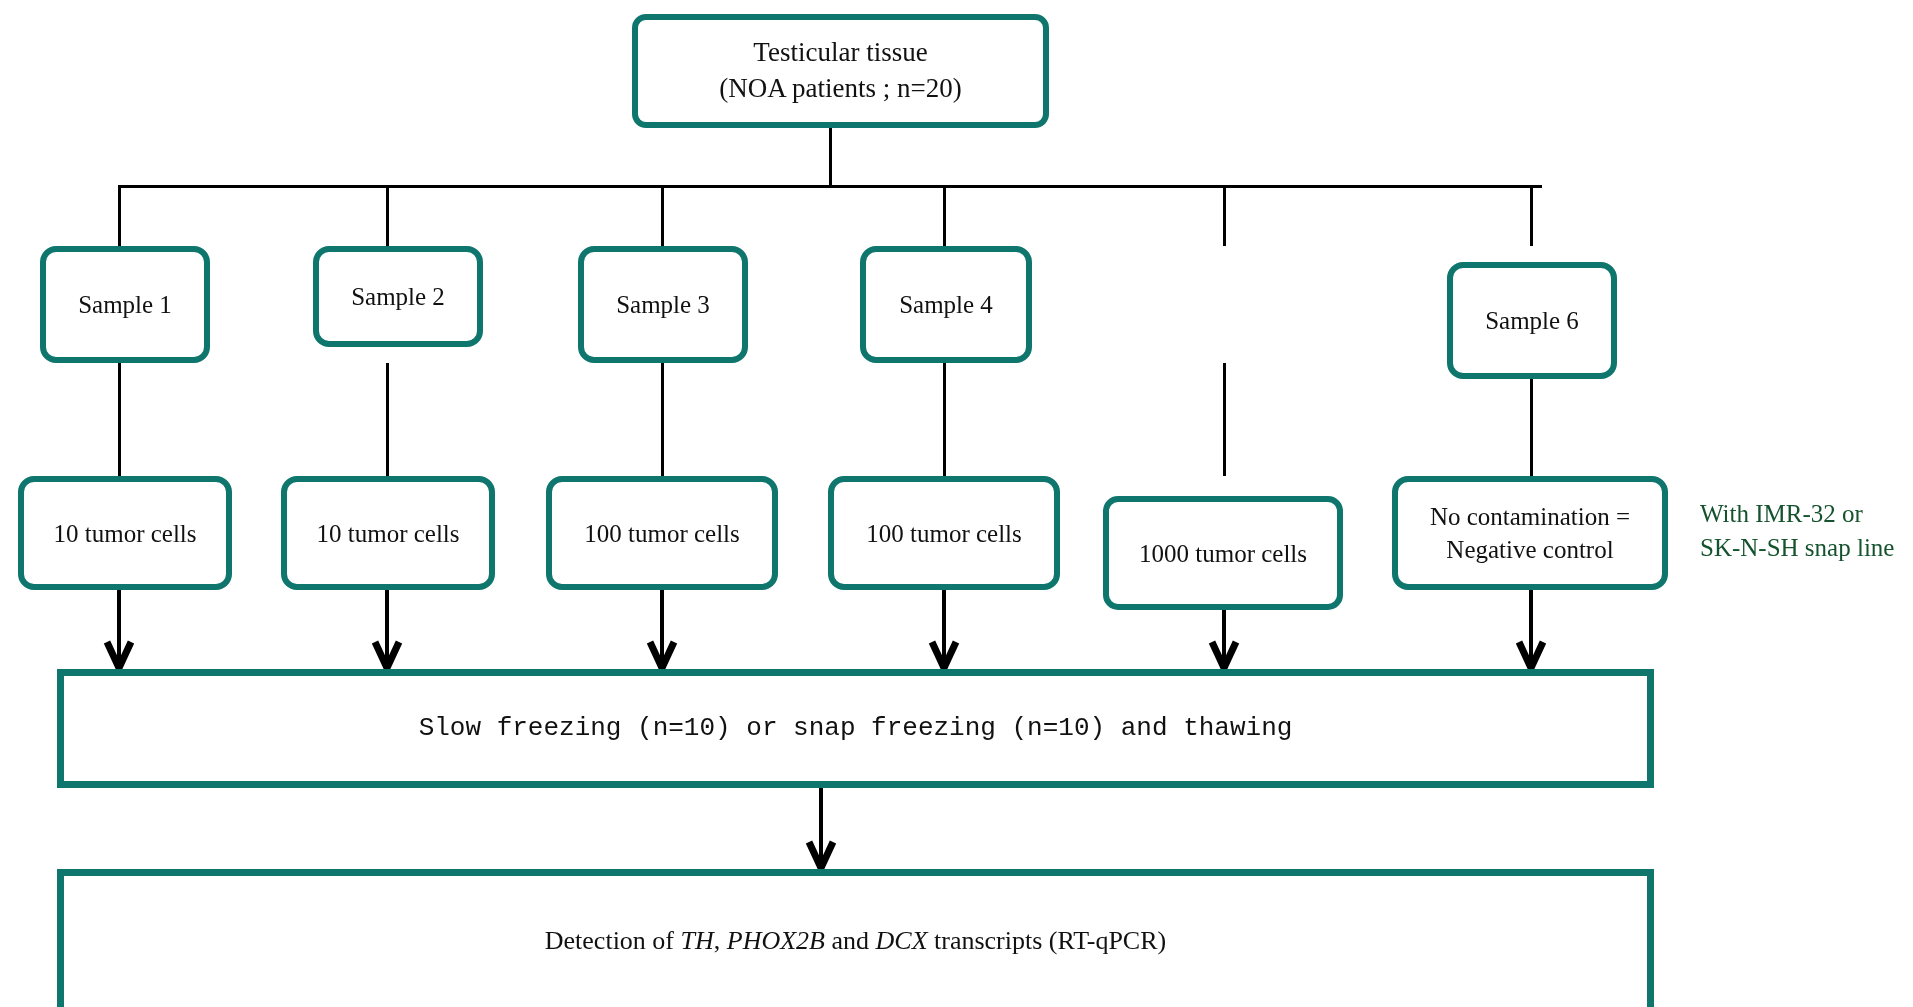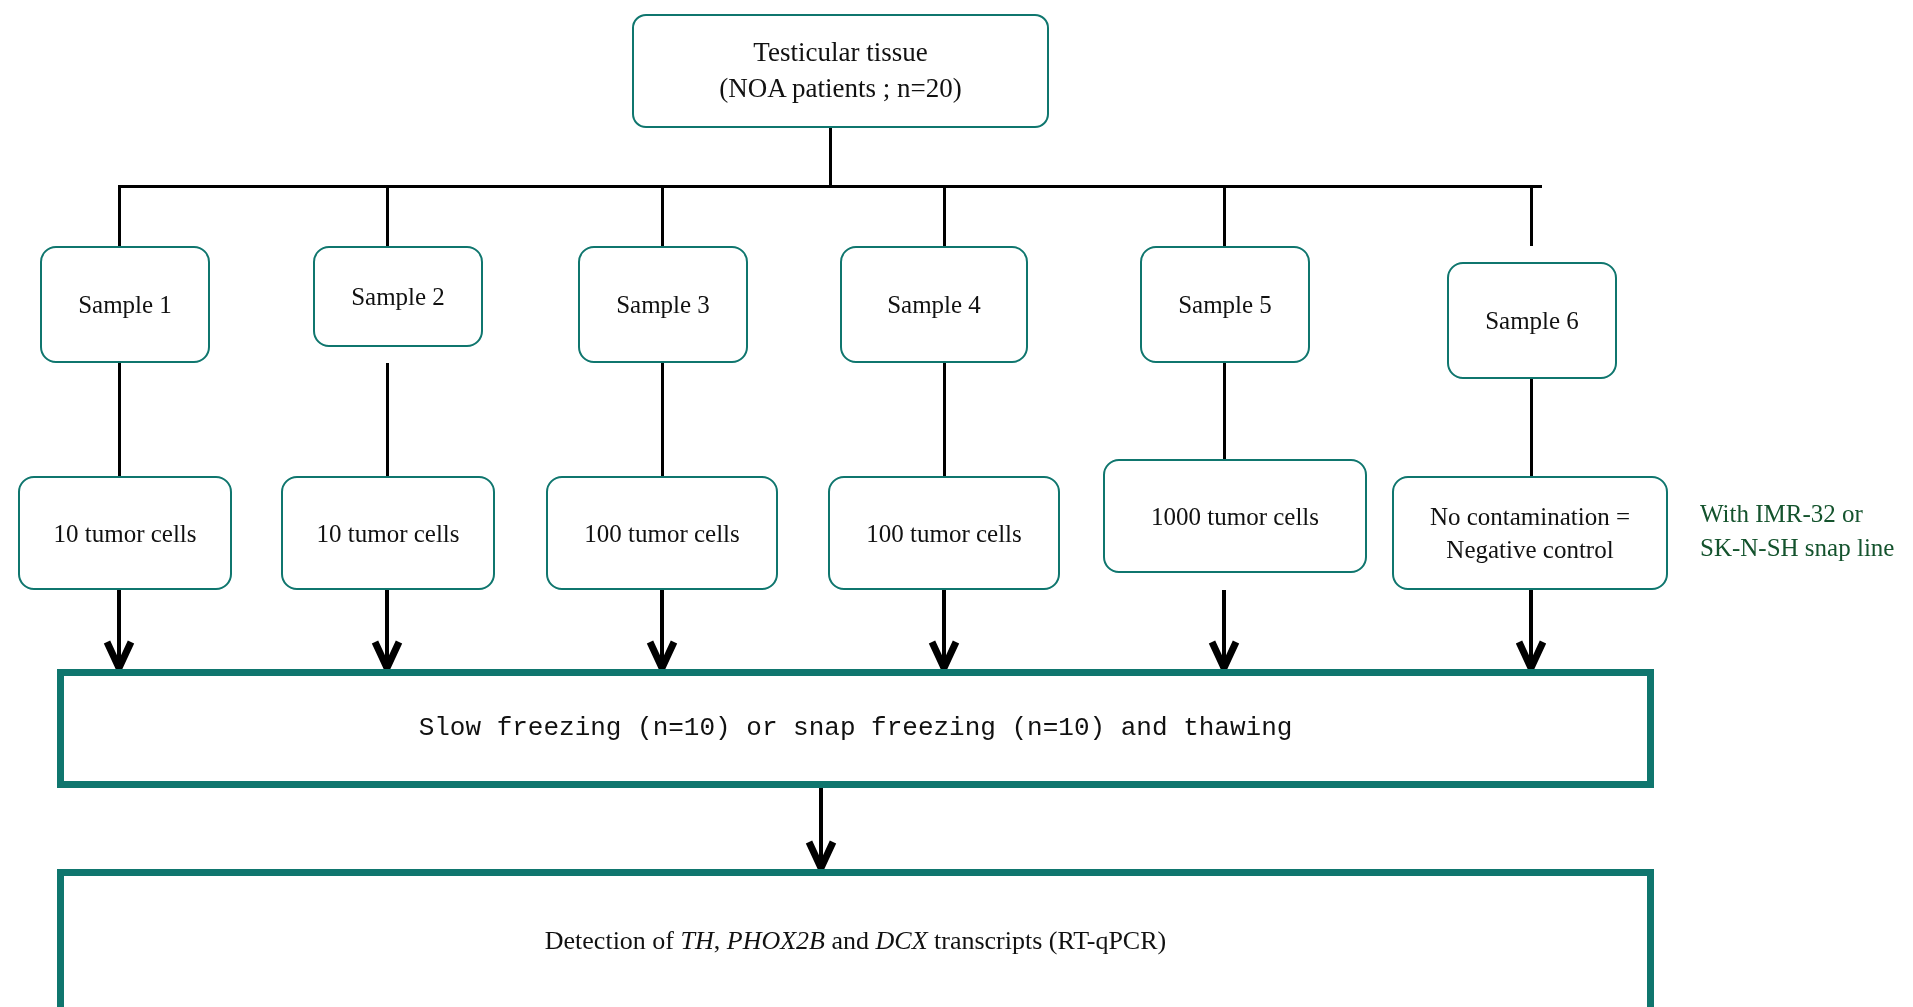--- a/index.html
+++ b/index.html
@@ -18,21 +18,21 @@
     height: 1007px;
     background: #ffffff;
     overflow: hidden;
   }
 
   
   .node {
     position: absolute;
     box-sizing: border-box;
     background: #ffffff;
-    border: 2px solid #0f766e;
+    border: 6px solid #0f766e;
     display: flex;
     align-items: center;
     justify-content: center;
     text-align: center;
     line-height: 1.32;
     z-index: 3;
   }
   .node .txt {
     display: block;
     width: 100%;
@@ -118,25 +118,22 @@
 
   <div class="node node-sample" style="left:40px; top:246px; width:170px; height:117px;">
     <span class="txt">Sample 1</span>
   </div>
   <div class="node node-sample" style="left:313px; top:246px; width:170px; height:101px;">
     <span class="txt">Sample 2</span>
   </div>
   <div class="node node-sample" style="left:578px; top:246px; width:170px; height:117px;">
     <span class="txt">Sample 3</span>
   </div>
-  <div class="node node-sample" style="left:840px; top:246px; width:188px; height:117px;">
+  <div class="node node-sample" style="left:860px; top:246px; width:172px; height:117px;">
     <span class="txt">Sample 4</span>
-  </div>
-  <div class="node node-sample" style="left:1140px; top:246px; width:170px; height:117px;">
-    <span class="txt">Sample 5</span>
   </div>
   <div class="node node-sample" style="left:1447px; top:262px; width:170px; height:117px;">
     <span class="txt">Sample 6</span>
   </div>
 
   <div class="vline" style="left:118px; top:363px; height:113px;"></div>
   <div class="vline" style="left:386px; top:363px; height:113px;"></div>
   <div class="vline" style="left:661px; top:363px; height:113px;"></div>
   <div class="vline" style="left:943px; top:363px; height:113px;"></div>
   <div class="vline" style="left:1223px; top:363px; height:113px;"></div>
@@ -159,21 +156,21 @@
       <span>100 tumor cells</span>
     </span>
   </div>
 
   <div class="node node-count" style="left:828px; top:476px; width:232px; height:114px;">
     <span class="txt">
       <span>100 tumor cells</span>
     </span>
   </div>
 
-  <div class="node node-count" style="left:1103px; top:459px; width:264px; height:114px;">
+  <div class="node node-count" style="left:1103px; top:496px; width:240px; height:114px;border-radius:15px;">
     <span class="txt">
       <span>1000 tumor cells</span>
     </span>
   </div>
 
   <div class="node node-count" style="left:1392px; top:476px; width:276px; height:114px;">
     <span class="txt">
       <span>No contamination =</span><br>
       <span>Negative control</span>
     </span>

